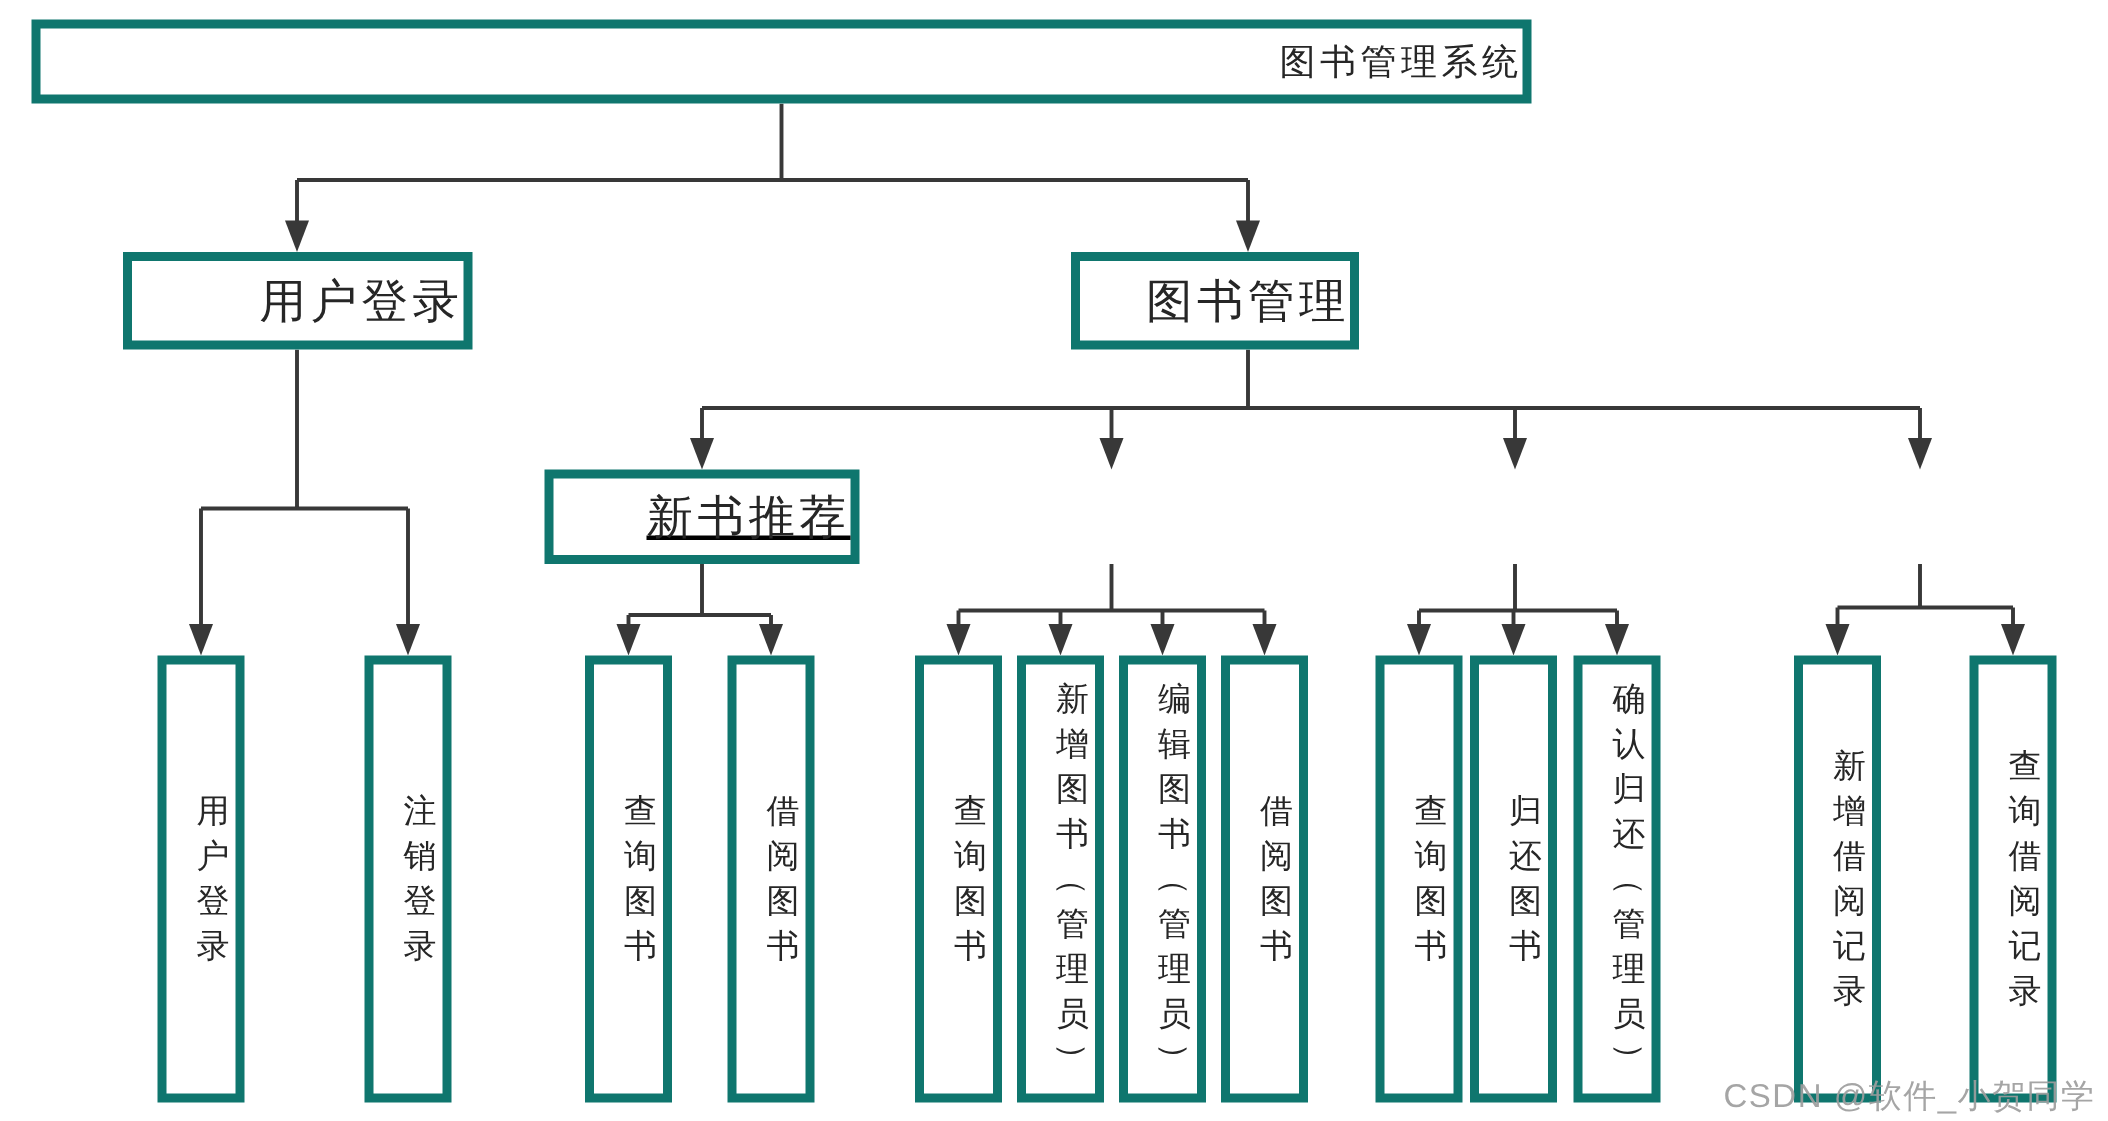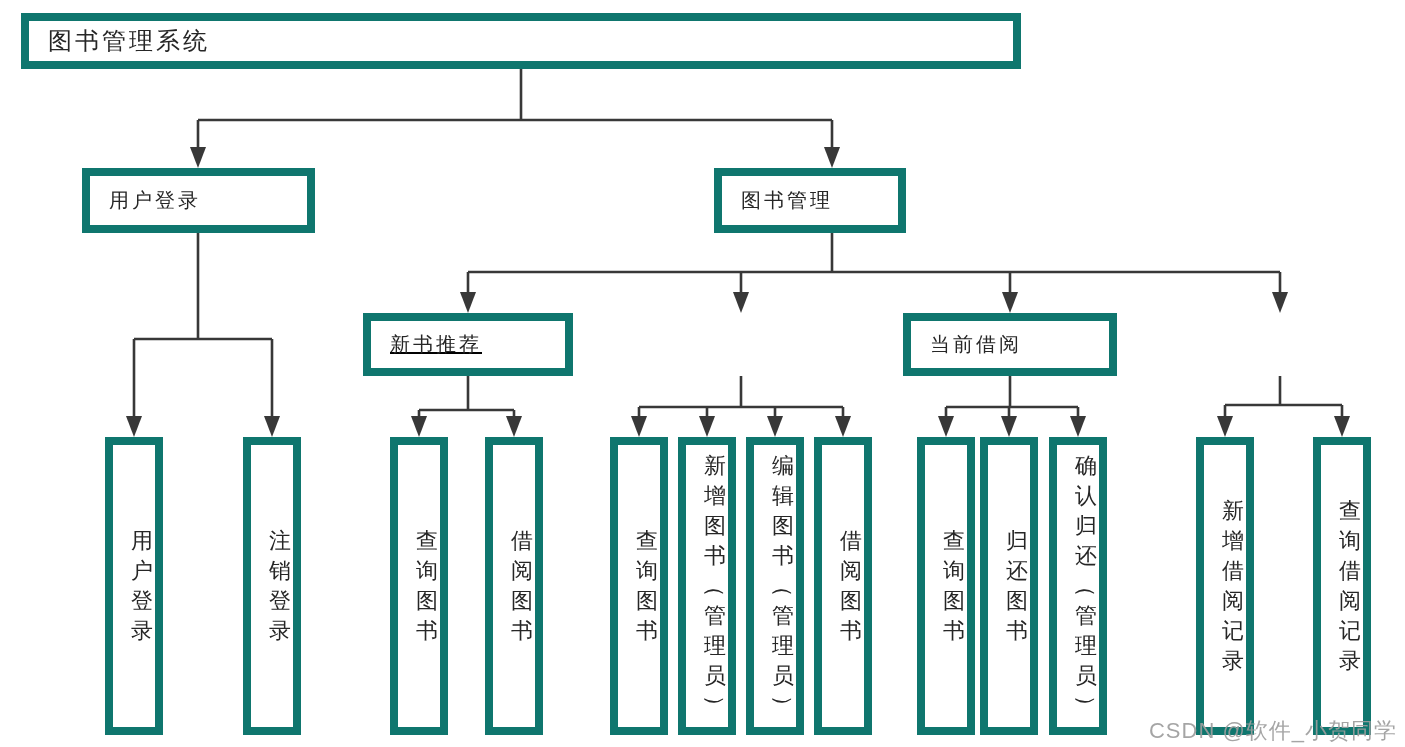--- a/index.html
+++ b/index.html
@@ -2,25 +2,25 @@
 <html><head>
 <meta charset="utf-8">
 <style>
   html,body{margin:0;padding:0;background:#ffffff;}
   #canvas{
     position:relative;width:1405px;height:747px;background:#ffffff;overflow:hidden;
     font-family:"Liberation Sans","DejaVu Sans",sans-serif;
   }
   #wires{position:absolute;left:0;top:0;z-index:1;}
   .box{
-    position:absolute;background:#ffffff;border:8px solid #0f766e;box-sizing:border-box;
-    display:flex;align-items:center;justify-content:flex-start;z-index:2;padding-left:16px;
+    position:absolute;background:#ffffff;border:6px solid #0f766e;box-sizing:border-box;
+    display:flex;align-items:center;justify-content:flex-end;z-index:2;padding-left:16px;
   }
   .hlabel{
-    font-size:20px;letter-spacing:3px;color:#262626;white-space:nowrap;
+    font-size:31px;letter-spacing:3px;color:#262626;white-space:nowrap;
     text-indent:3px;font-weight:400;
   }
   .root-label{font-size:24px;}
   .vlabel{
     display:flex;flex-direction:column;align-items:center;justify-content:center;
     width:100%;height:100%;font-size:22px;color:#262626;
   }
   .vchar{height:30px;display:flex;align-items:center;justify-content:center;}
   .vrot{transform:rotate(90deg);}
   
@@ -94,23 +94,20 @@
   <div class="box n-l2a">
     <span class="hlabel">用户登录</span>
   </div>
   <div class="box n-l2b">
     <span class="hlabel">图书管理</span>
   </div>
 
   <div class="box n-l3a">
     <span class="hlabel">新书推荐</span>
   </div>
-  <div class="box n-l3c">
-    <span class="hlabel">当前借阅</span>
-  </div>
 
   <div class="box leaf g1a">
     <span class="vlabel">
         <span class="vchar">用</span>
         <span class="vchar">户</span>
         <span class="vchar">登</span>
         <span class="vchar">录</span>
       </span>
   </div>
   <div class="box leaf g1b">

